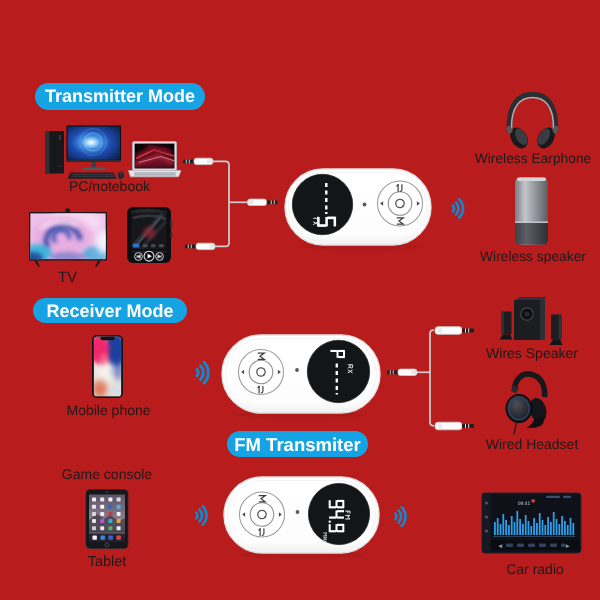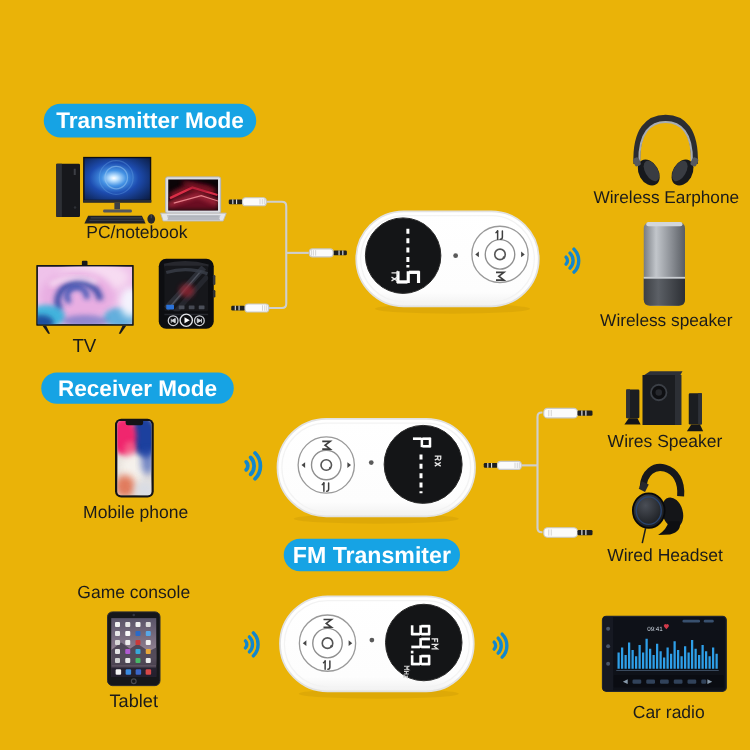--- a/index.html
+++ b/index.html
@@ -1,16 +1,16 @@
 <!DOCTYPE html>
 <html><head>
 <meta charset="utf-8">
 <style>
 html,body{margin:0;padding:0;background:#fff;}
-#page{position:relative;width:600px;height:600px;background:#eab308;overflow:hidden;font-family:"Liberation Sans",sans-serif;-webkit-font-smoothing:antialiased;}
+#page{position:relative;width:600px;height:600px;background:#b91c1c;overflow:hidden;font-family:"Liberation Sans",sans-serif;-webkit-font-smoothing:antialiased;}
 svg text{text-rendering:geometricPrecision;}
 </style>
 </head>
 <body>
 <div id="page">
 <svg width="600" height="600" viewBox="0 0 600 600">
 <defs>
 <radialGradient id="gMon" cx="0.45" cy="0.48" r="0.75">
 <stop offset="0" stop-color="#ffffff"></stop>
           <stop offset="0.08" stop-color="#c2e4ff"></stop>

